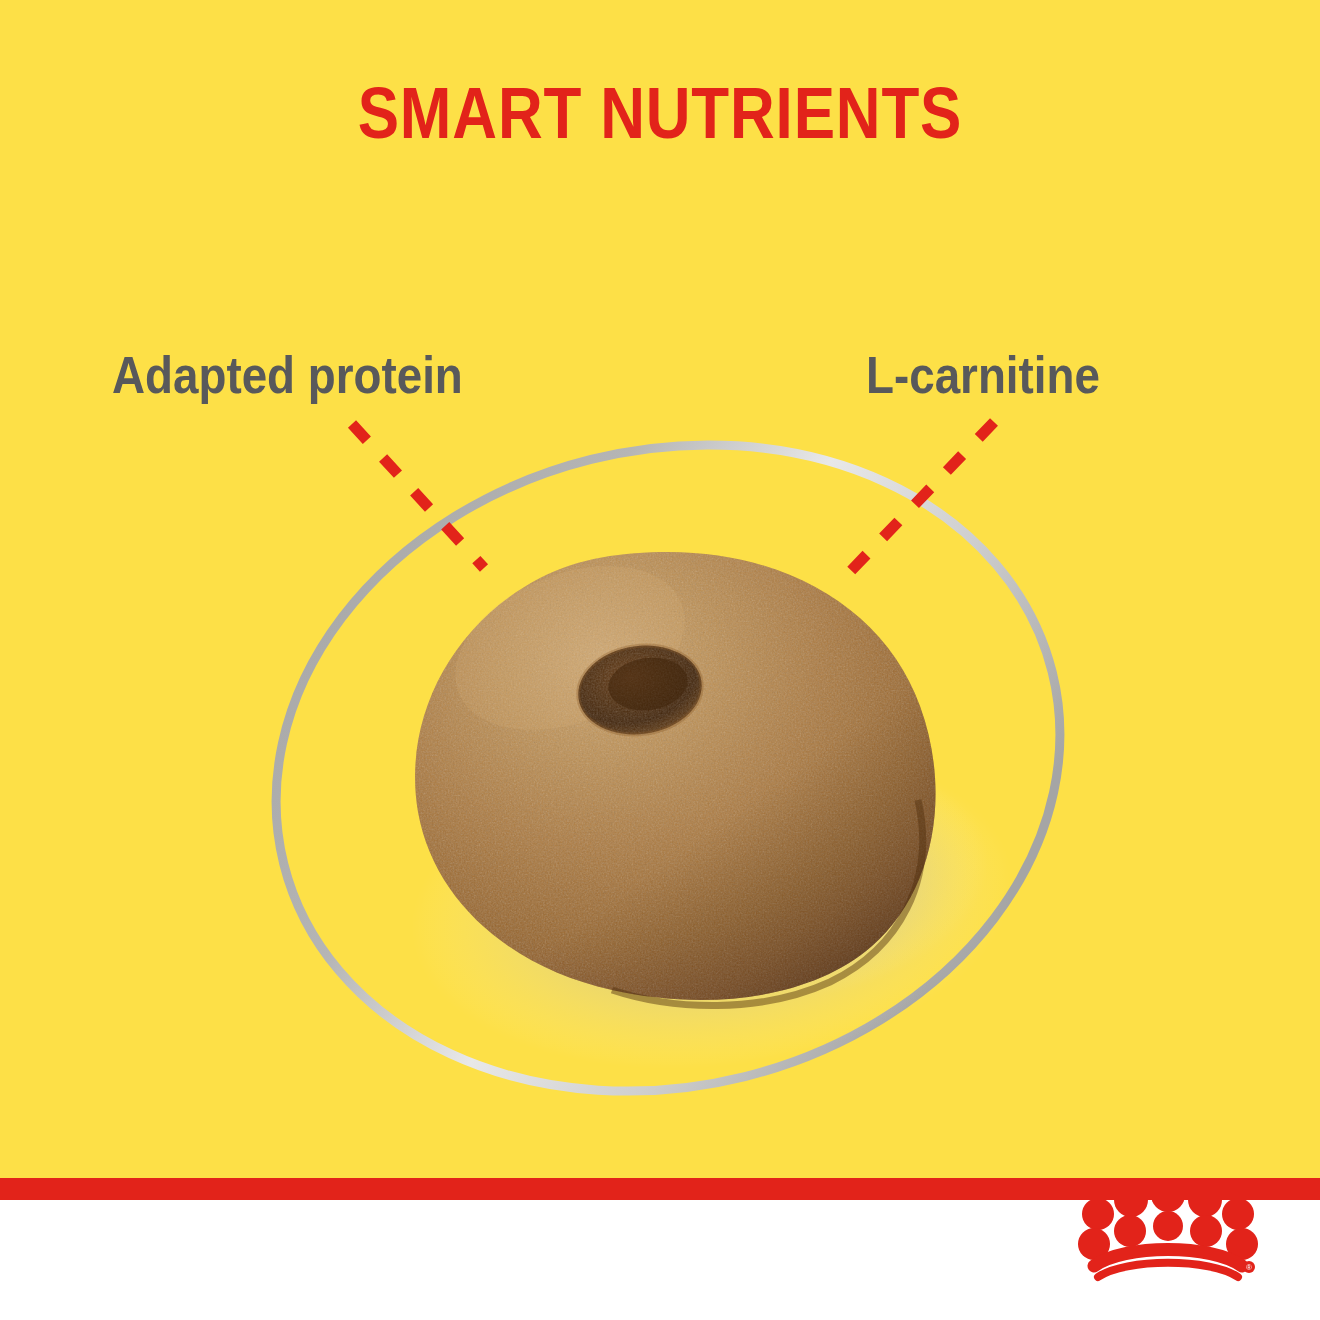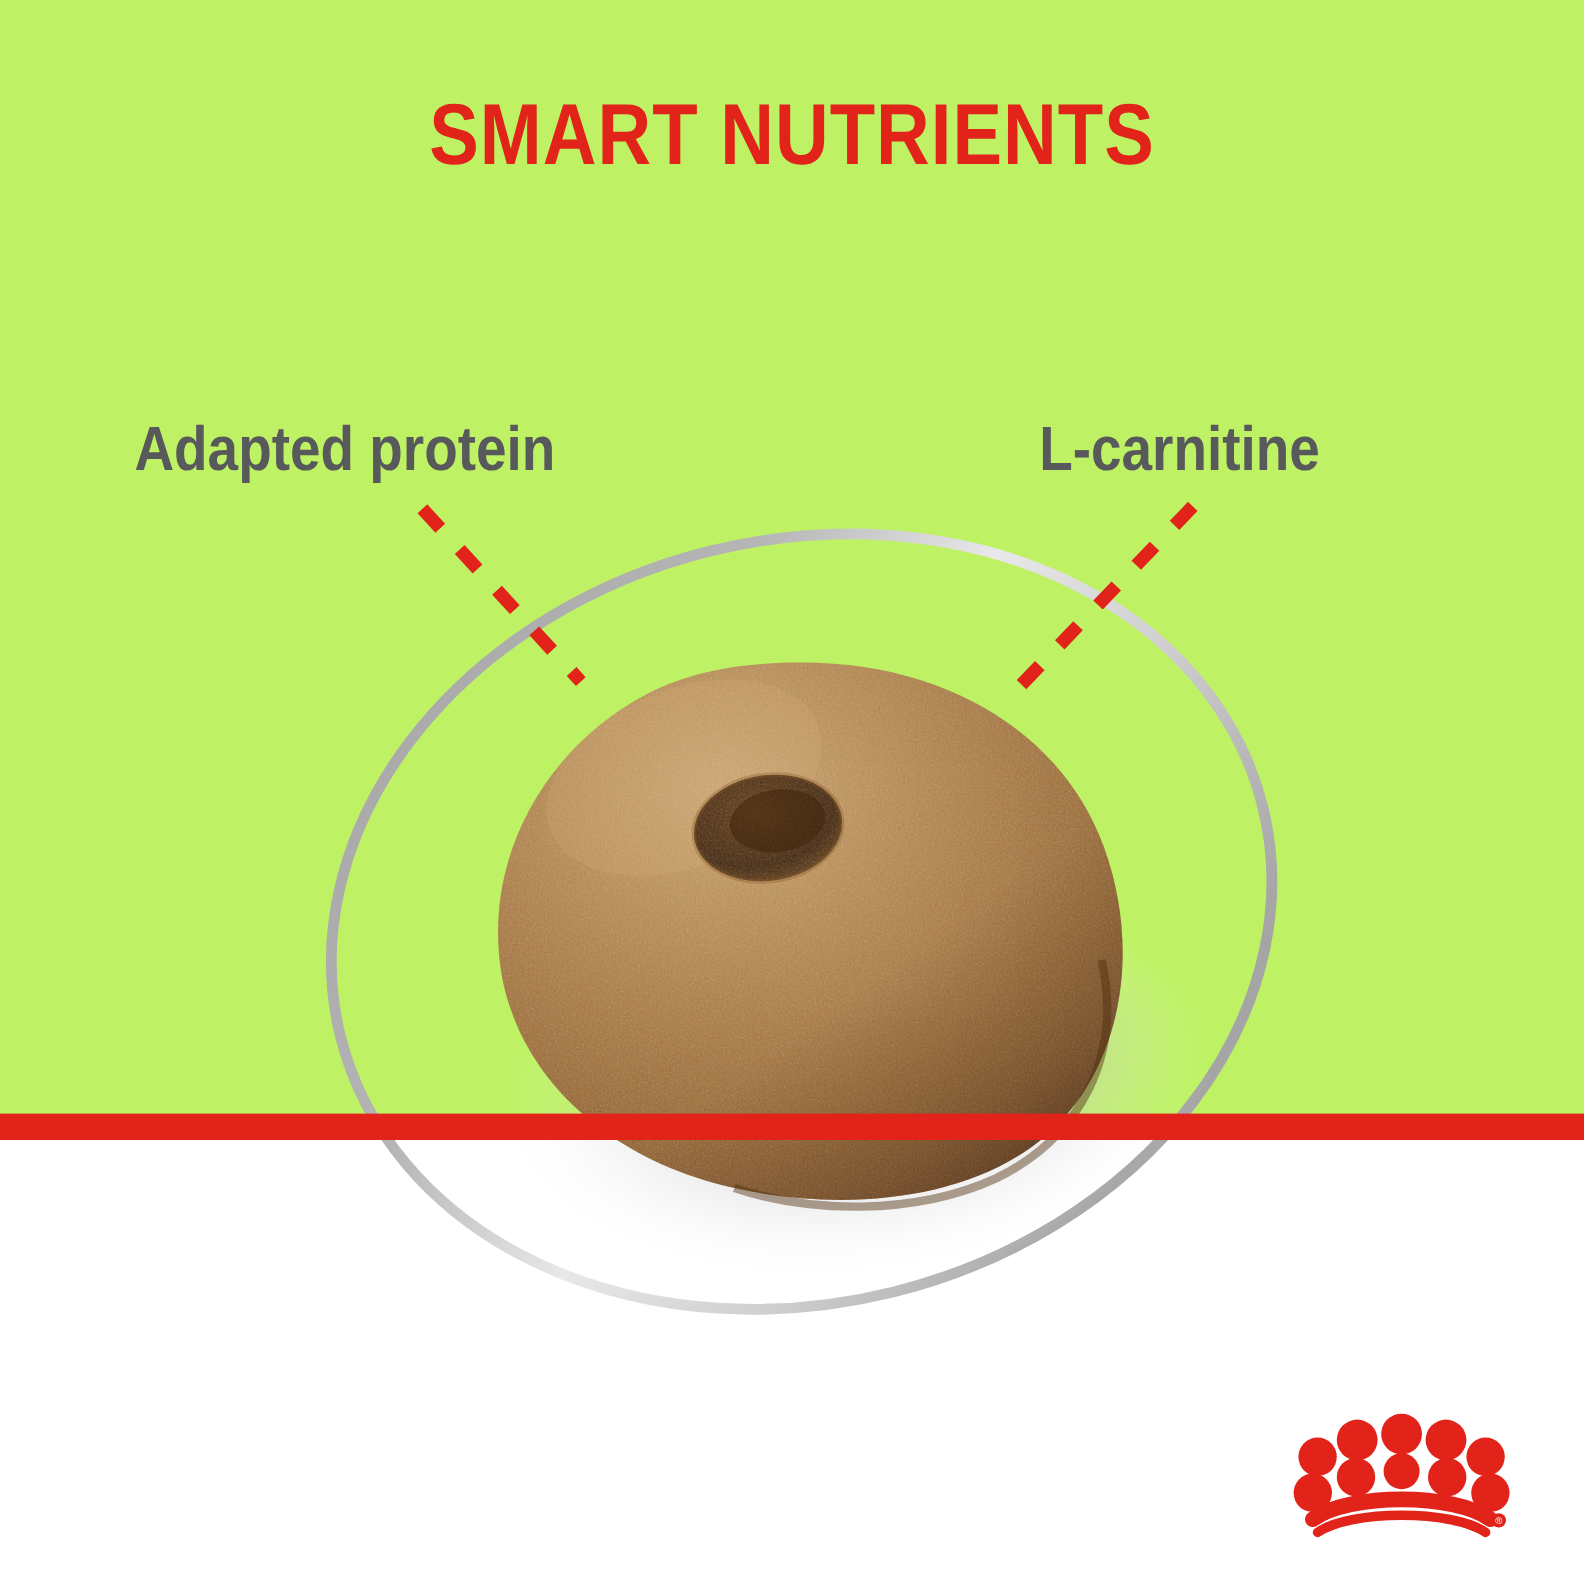--- a/index.html
+++ b/index.html
@@ -4,21 +4,21 @@
 <title>Smart Nutrients</title>
 <style>
   html,body{margin:0;padding:0;}
   body{
     width:1320px;height:1320px;
     background:#ffffff;
     font-family:"Liberation Sans", sans-serif;
     overflow:hidden;
     position:relative;
   }
-  #stage{position:absolute;inset:0;width:1320px;height:950px;background:#bef264;}
+  #stage{position:absolute;inset:0;width:1320px;height:1200px;background:#fde047;}
 
   
   .title{
     position:absolute;left:0;top:76px;width:1320px;
     text-align:center;
     font-family:"Liberation Sans", sans-serif;
     font-weight:700;
     font-size:72px;
     line-height:74px;
     letter-spacing:1px;

